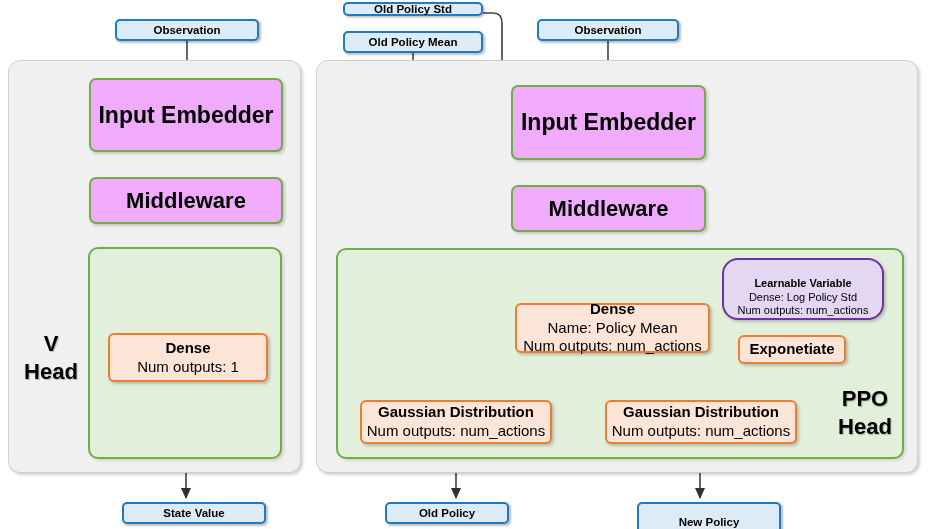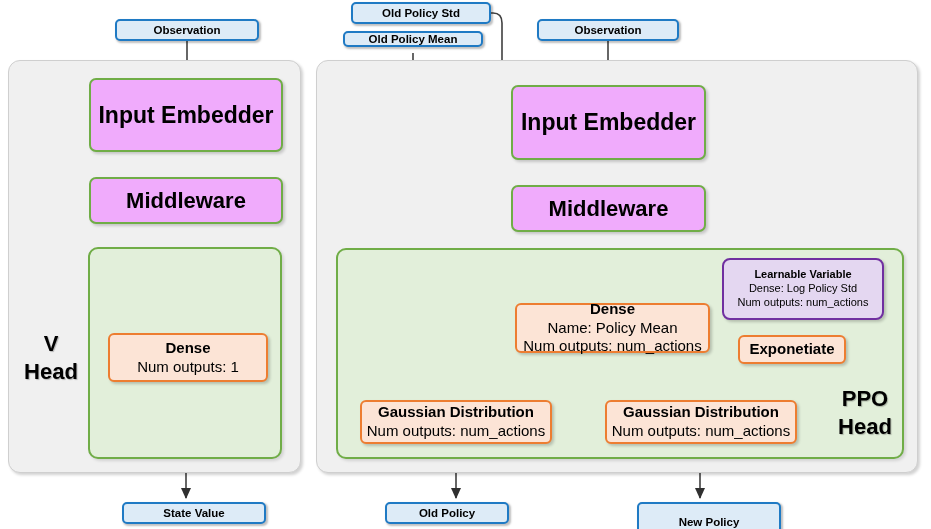--- a/index.html
+++ b/index.html
@@ -68,24 +68,25 @@
     border: 2px solid #ed7d31;
     border-radius: 6px;
     box-shadow: 2px 2px 3px rgba(0,0,0,0.2);
     color: #000000;
     font-size: 15px;
   }
   
   .purple {
     background: #e4d7f1;
     border: 2px solid #7030a0;
-    border-radius: 8px;
+    border-radius: 16px;
     box-shadow: 2px 2px 3px rgba(0,0,0,0.2);
     color: #000000;
     font-size: 11px;
+    justify-content: flex-end;
   }
   .ttl { font-weight: bold; }
   .sub { font-weight: normal; }
   .head-label {
     position: absolute;
     font-weight: bold;
     font-size: 22px;
     color: #000000;
     text-align: center;
     line-height: 1.25;
@@ -148,24 +149,24 @@
     <div>Head</div>
   </div>
   <div class="head-label" style="left:820px; top:385px; width:90px;">
     <div>PPO</div>
     <div>Head</div>
   </div>
 
   <div class="node io" style="left:115px; top:19px; width:144px; height:22px;">
     <span>Observation</span>
   </div>
-  <div class="node io" style="left:343px; top:2px; width:140px; height:22px;margin-left:8px;">
+  <div class="node io" style="left:343px; top:2px; width:140px; height:14px;">
     <span>Old Policy Std</span>
   </div>
-  <div class="node io" style="left:343px; top:31px; width:140px; height:16px;">
+  <div class="node io" style="left:343px; top:31px; width:140px; height:22px;">
     <span>Old Policy Mean</span>
   </div>
   <div class="node io" style="left:537px; top:19px; width:142px; height:22px;">
     <span>Observation</span>
   </div>
 
   <div class="node green-block" style="left:89px; top:78px; width:194px; height:74px; font-size:23px;">
     <span>Input Embedder</span>
   </div>
   <div class="node green-block" style="left:89px; top:177px; width:194px; height:47px; font-size:22px;">

